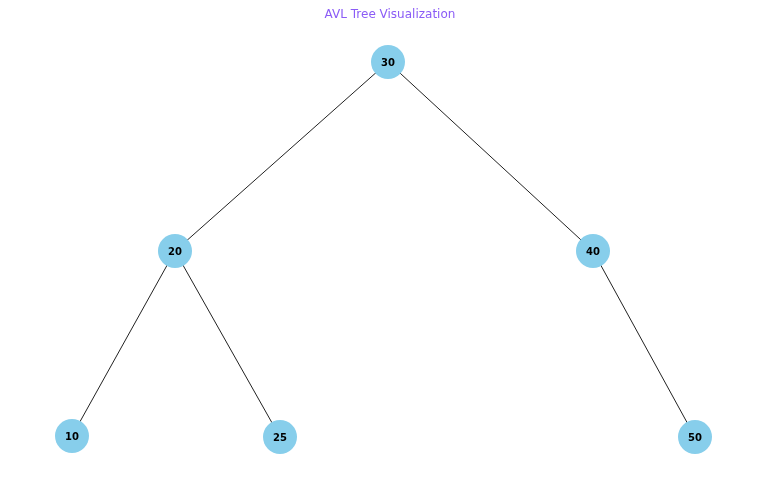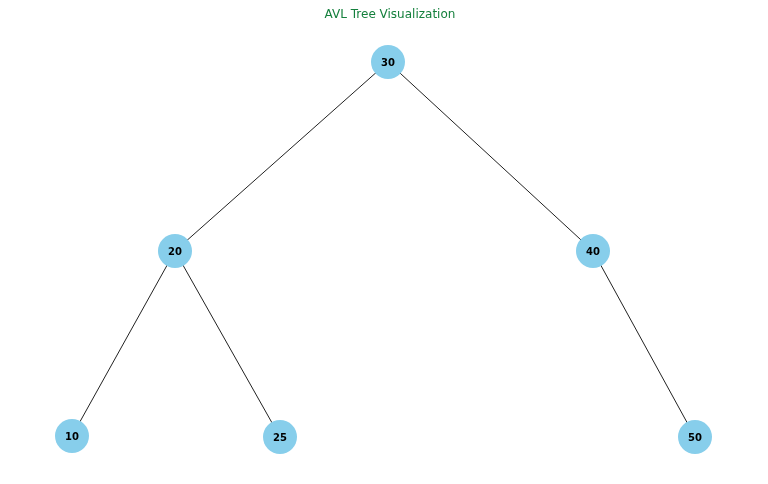--- a/index.html
+++ b/index.html
@@ -19,21 +19,21 @@
     height: 484px;
     background: #ffffff;
   }
   .figure-title {
     position: absolute;
     top: 8px;
     left: 390px;
     transform: translateX(-50%);
     font-size: 12px;
     line-height: 1;
-    color: #15803d;
+    color: #8b5cf6;
     white-space: nowrap;
   }
   svg.tree-svg {
     position: absolute;
     top: 0;
     left: 0;
     width: 768px;
     height: 484px;
   }
   .tree-edge {

